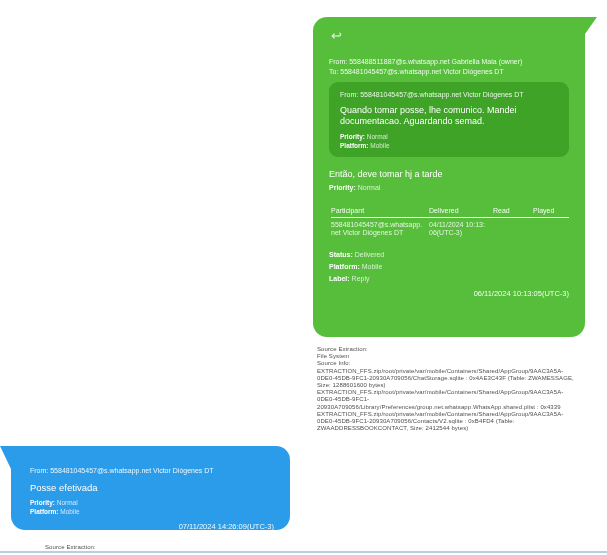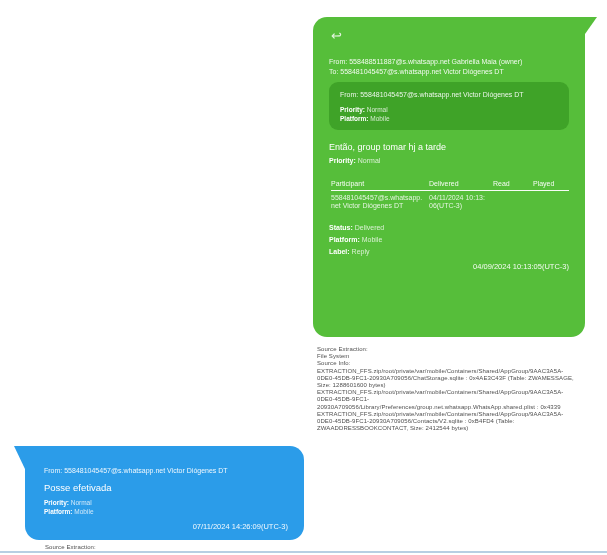--- a/index.html
+++ b/index.html
@@ -55,21 +55,21 @@
   .src{
     position:absolute;color:#4f4f4f;font-size:6px;line-height:7.2px;
     letter-spacing:0.1px;
   }
   .src-top{left:317px;top:346px;width:286px;}
   .src-bot{left:45px;top:544px;}
   .src div{white-space:nowrap;}
 
   
   .blue-bubble{
-    left:25px;top:446px;width:279px;height:94px;
+    left:11px;top:446px;width:279px;height:84px;
     background:#2b9ce9;border-radius:14px;border-top-left-radius:0;
     padding:20px 16px 8px 19px;
   }
   .blue-tail{
     position:absolute;left:-11px;top:0;width:11px;height:23px;
     background:#2b9ce9;-webkit-clip-path:polygon(0 0,100% 0,100% 100%);
     clip-path:polygon(0 0,100% 0,100% 100%);
   }
   .blue-bubble .hdr-line{margin-bottom:6px;}
   .blue-bubble .msg-body{font-size:9.5px;margin-bottom:5px;}
@@ -86,31 +86,32 @@
 
   <span class="reply-ic">↩</span>
 
   <div class="hdr-block">
     <div class="hdr-line">From: 558488511887@s.whatsapp.net Gabriella Maia (owner)</div>
     <div class="hdr-line">To: 558481045457@s.whatsapp.net Victor Diógenes DT</div>
   </div>
 
   <div class="quote">
     <div class="q-from">From: 558481045457@s.whatsapp.net Victor Diógenes DT</div>
+    <div class="q-body">Quando tomar posse, lhe comunico. Mandei documentacao. Aguardando semad.</div>
     <div class="kv">
       <b>Priority:</b>
       <span class="val">Normal</span>
     </div>
     <div class="kv">
       <b>Platform:</b>
       <span class="val">Mobile</span>
     </div>
   </div>
 
-  <div class="msg-body">Então, group tomar hj a tarde</div>
+  <div class="msg-body">Então, deve tomar hj a tarde</div>
   <div class="kv" style="font-size:7px;">
     <b>Priority:</b>
     <span class="val">Normal</span>
   </div>
 
   <div class="dtable">
     <div class="trow thead">
       <div class="c-part">Participant</div>
       <div class="c-del">Delivered</div>
       <div class="c-read">Read</div>
@@ -132,21 +133,21 @@
     <div class="kv">
       <b>Platform:</b>
       <span class="val">Mobile</span>
     </div>
     <div class="kv">
       <b>Label:</b>
       <span class="val">Reply</span>
     </div>
   </div>
 
-  <div class="tstamp">04/09/2024 10:13:05(UTC-3)</div>
+  <div class="tstamp">06/11/2024 10:13:05(UTC-3)</div>
 </div>
 
 <div class="src src-top">
   <div>Source Extraction:</div>
   <div>File System</div>
   <div>Source Info:</div>
   <div>EXTRACTION_FFS.zip/root/private/var/mobile/Containers/Shared/AppGroup/9AAC3A5A-</div>
   <div>0DE0-45DB-9FC1-20930A709056/ChatStorage.sqlite : 0x4AE3C43F (Table: ZWAMESSAGE,</div>
   <div>Size: 1288601600 bytes)</div>
   <div>EXTRACTION_FFS.zip/root/private/var/mobile/Containers/Shared/AppGroup/9AAC3A5A-</div>

